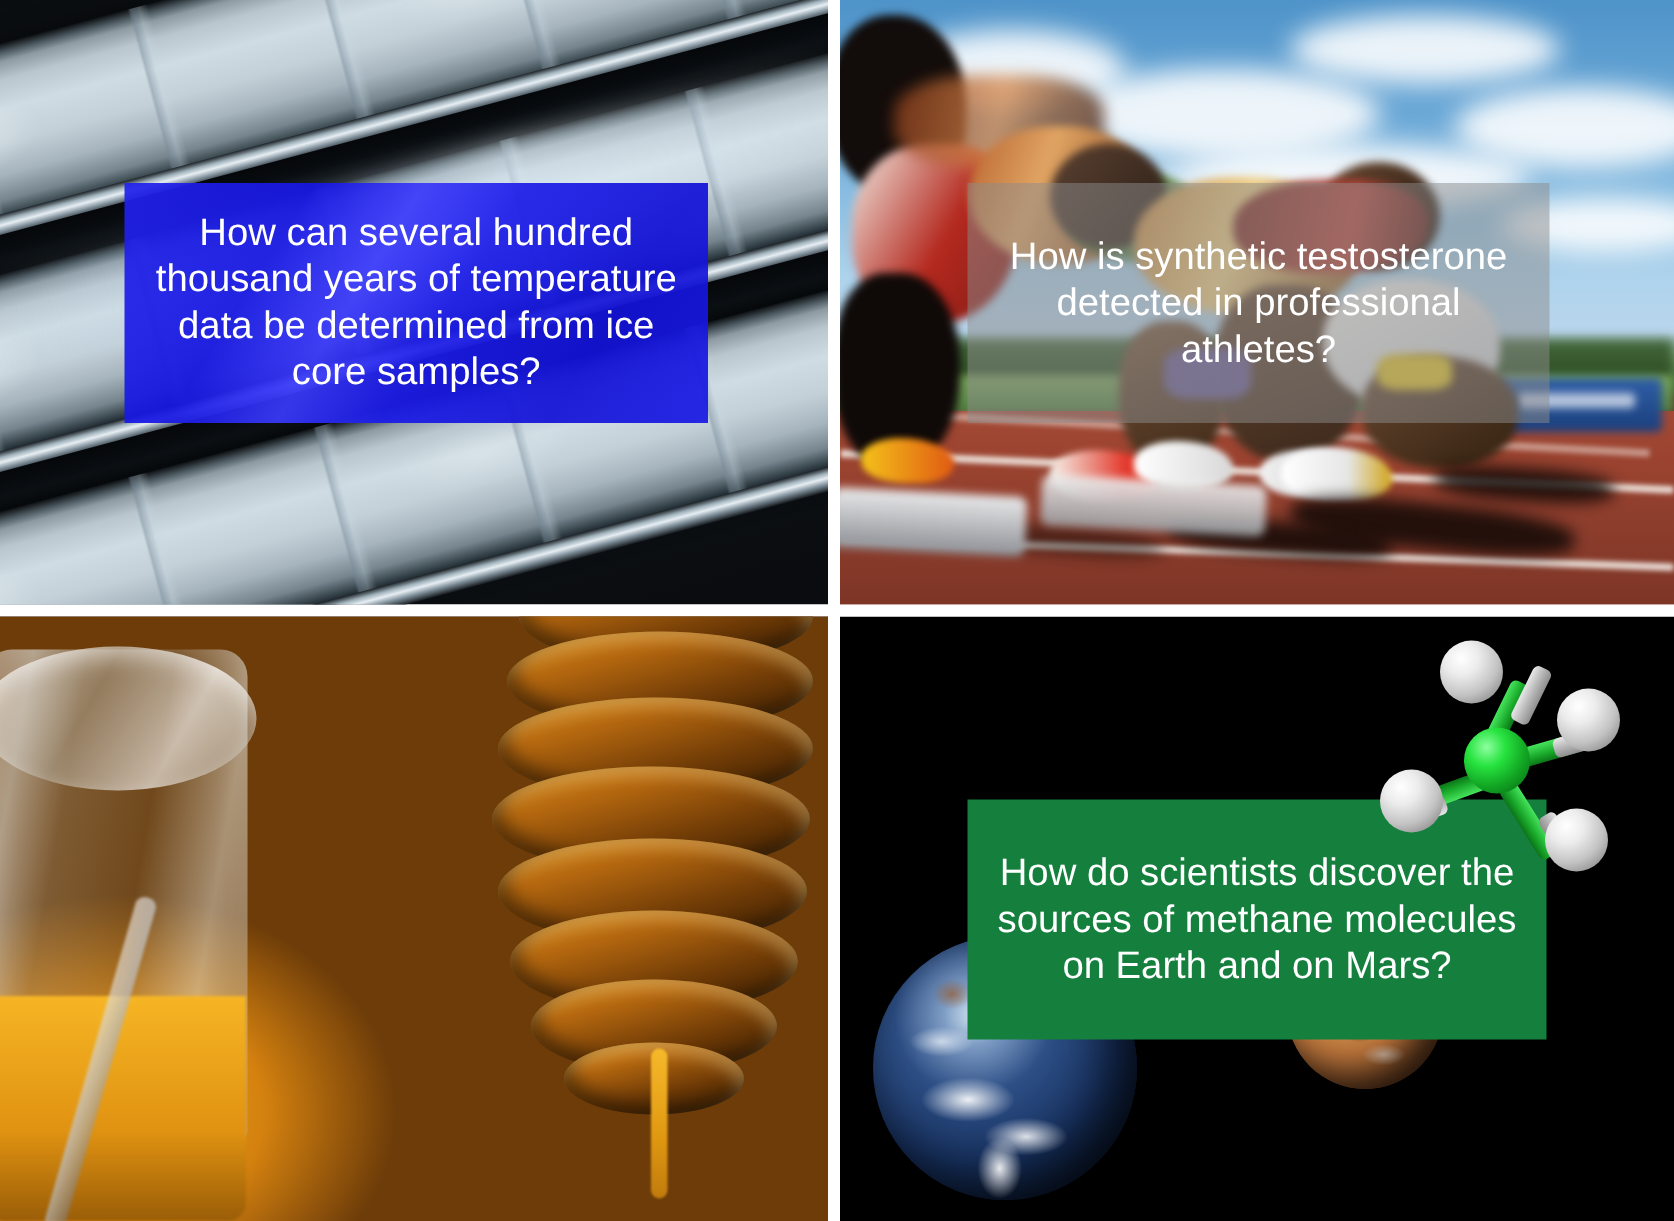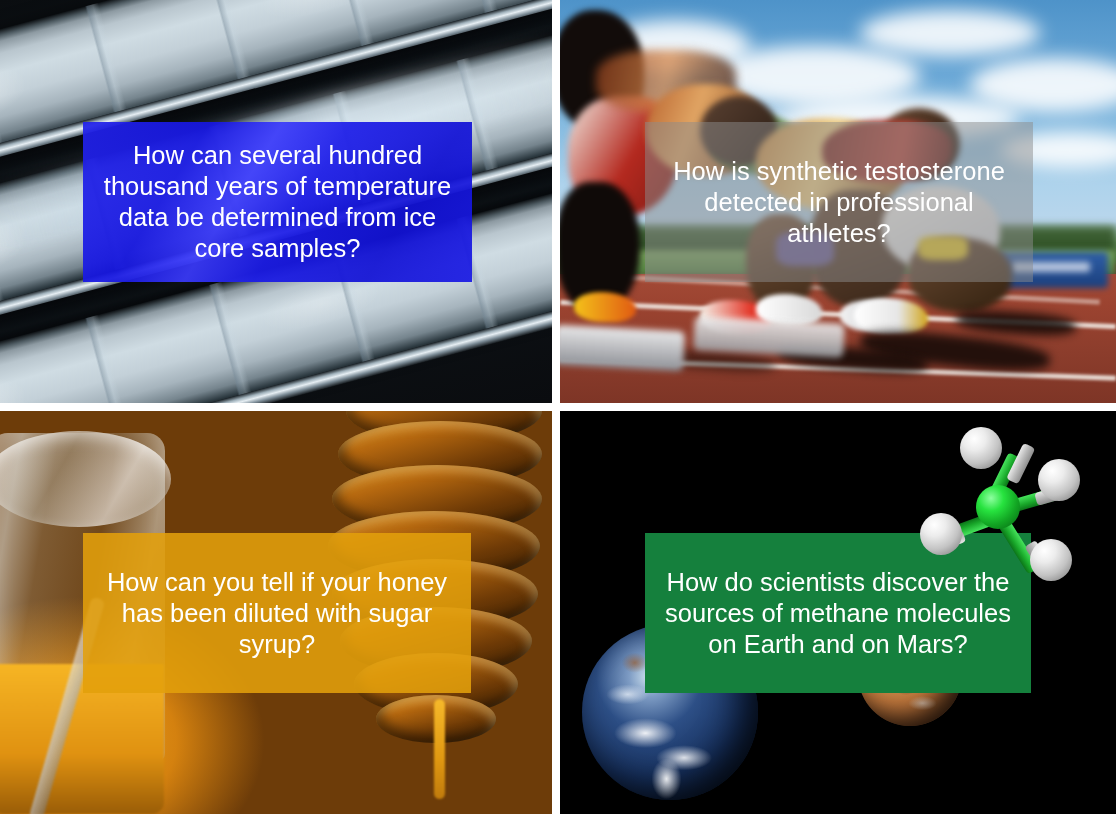--- a/index.html
+++ b/index.html
@@ -451,23 +451,20 @@
         <div class="dipper-ring" style="left:18px;  top:62px;  width:210px; height:68px;"></div>
         <div class="dipper-ring" style="left:14px;  top:108px; width:212px; height:70px;"></div>
         <div class="dipper-ring" style="left:18px;  top:156px; width:206px; height:70px;"></div>
         <div class="dipper-ring" style="left:26px;  top:204px; width:192px; height:68px;"></div>
         <div class="dipper-ring" style="left:40px;  top:250px; width:164px; height:62px;"></div>
         <div class="dipper-ring" style="left:62px;  top:292px; width:120px; height:48px;"></div>
         <div class="drip"></div>
       </div>
       <div class="honey-stick"></div>
     </div>
-    <div class="caption" id="caption-honey">
-      <span>How can you tell if your honey has been diluted with sugar syrup?</span>
-    </div>
   </div>
 
   <div class="panel" id="panel-methane">
     <div class="art">
       <div class="space-bg"></div>
 
       <div class="planet earth">
         <div class="earth-land"></div>
         <div class="earth-clouds"></div>
       </div>

